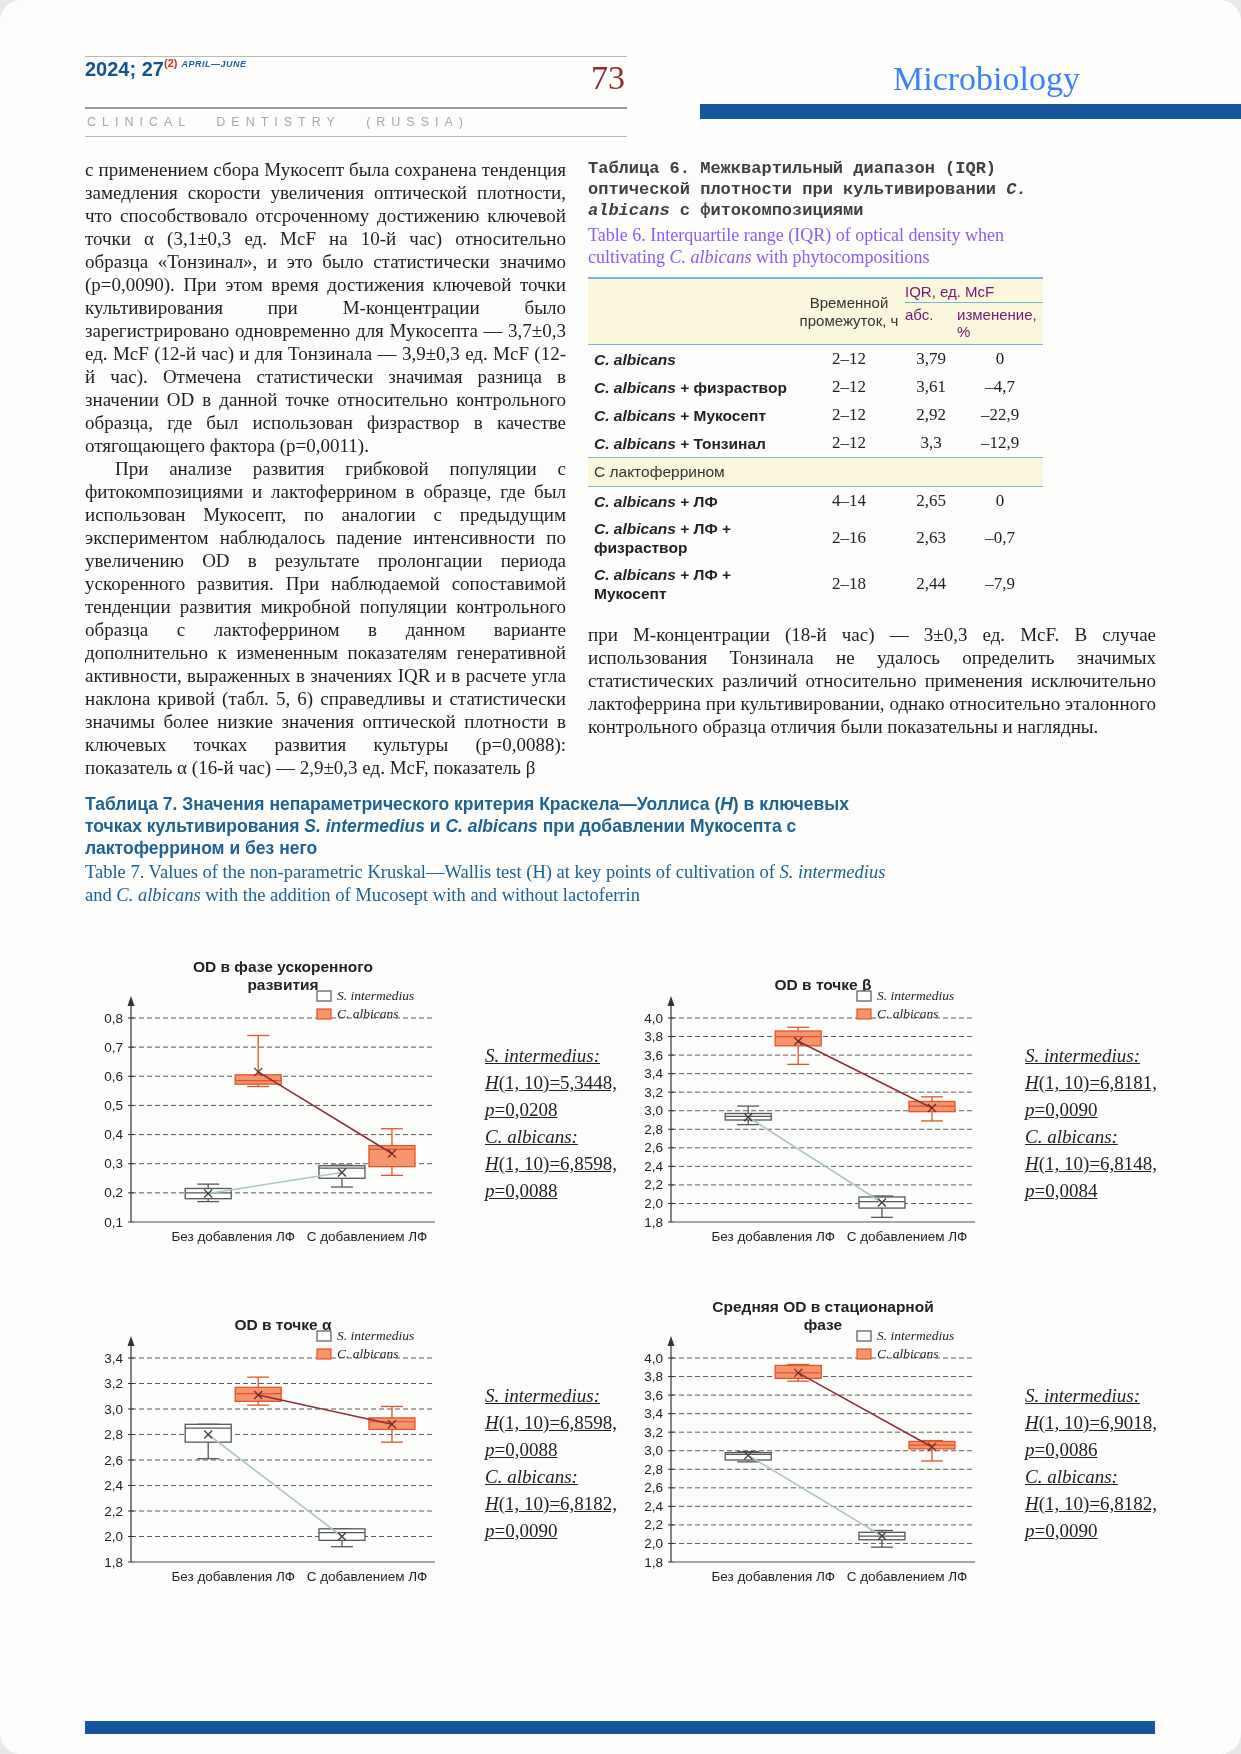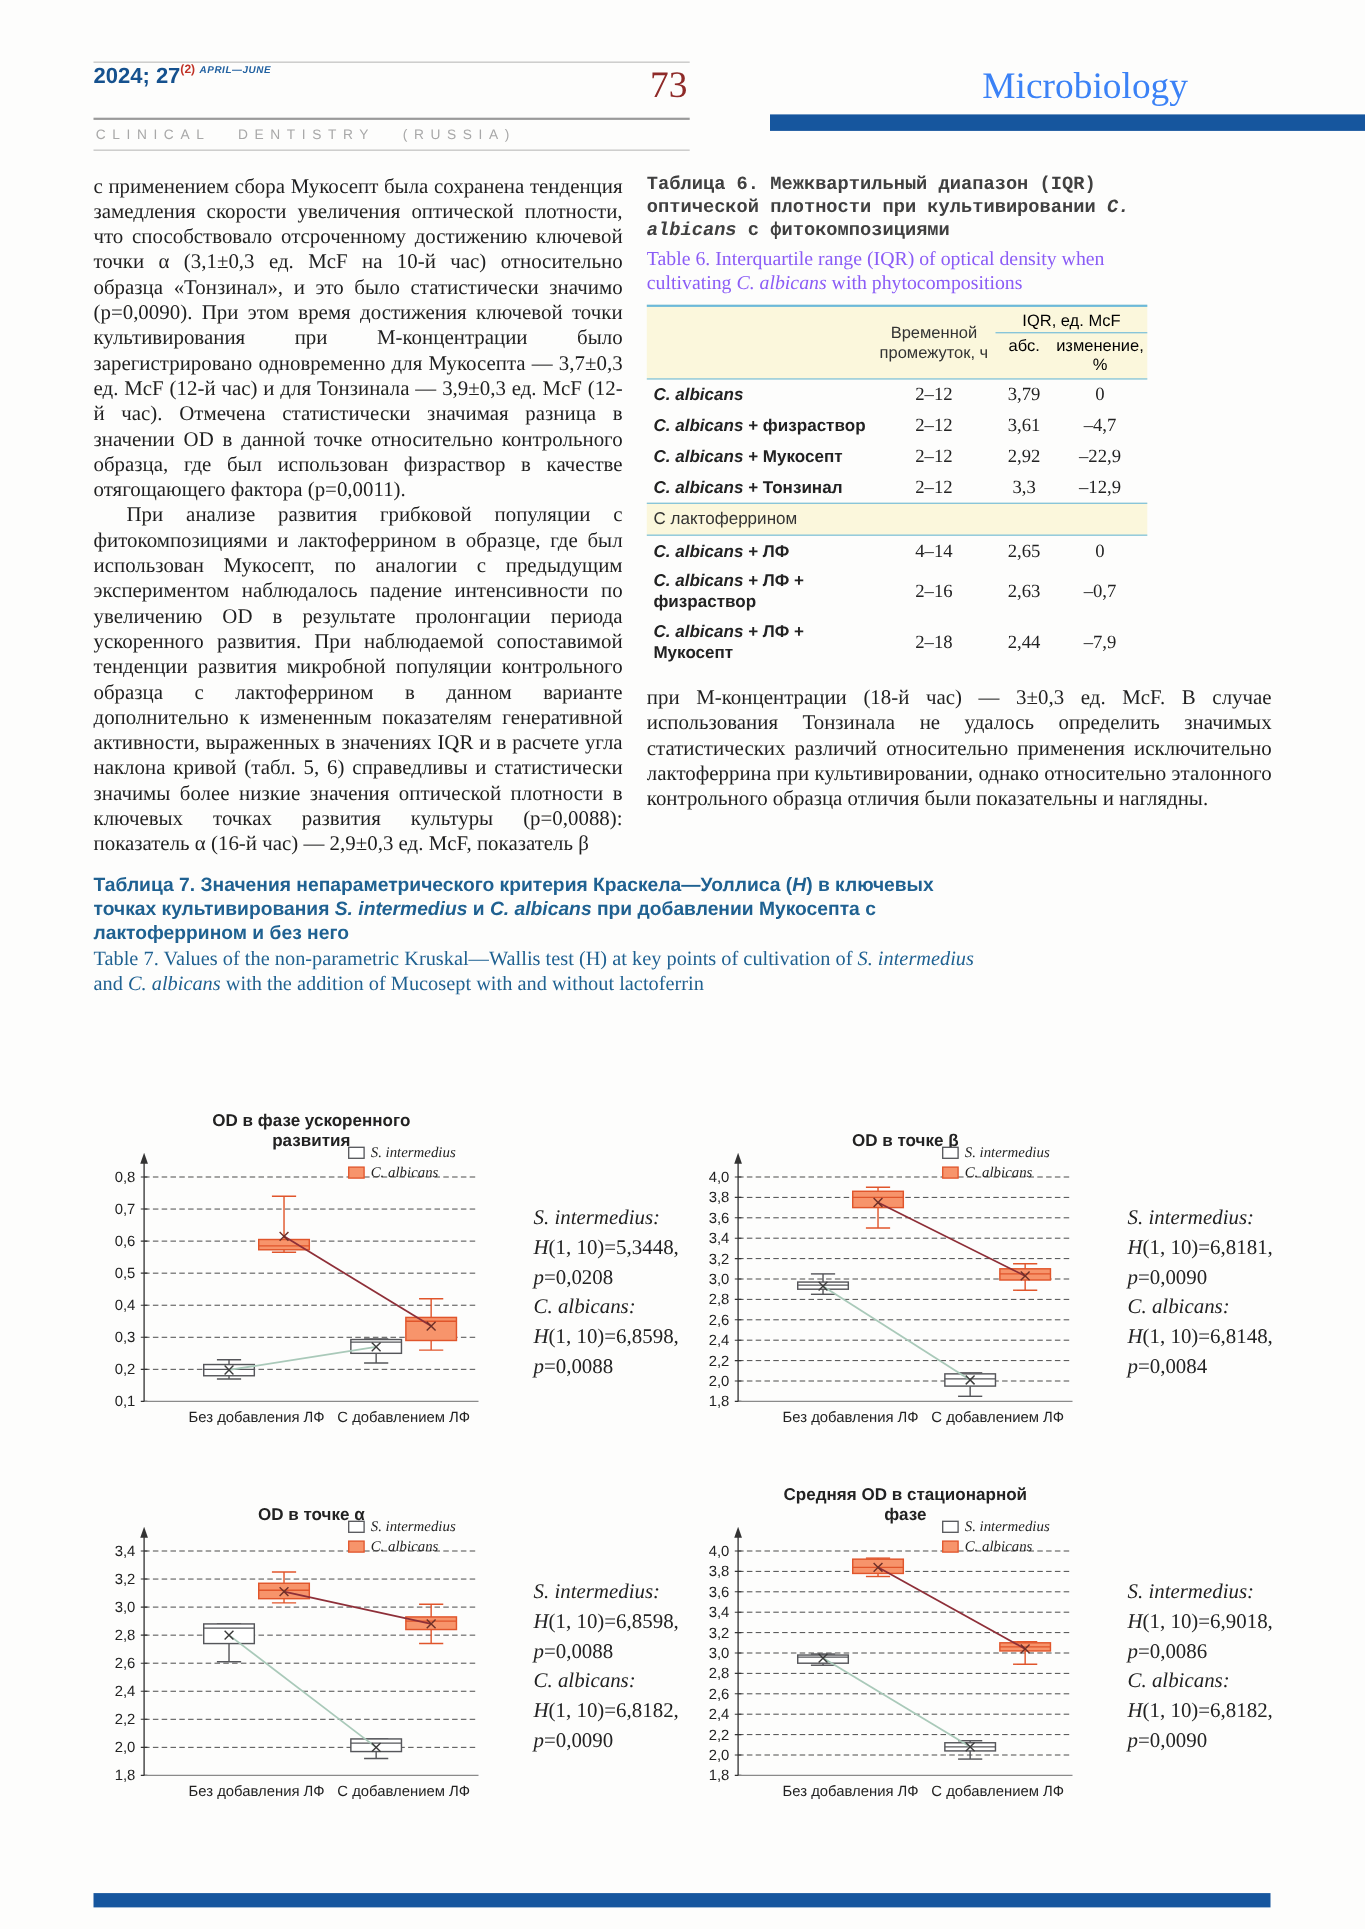--- a/index.html
+++ b/index.html
@@ -1,17 +1,17 @@
 <!DOCTYPE html>
 <html><head>
 <meta charset="utf-8">
 <style>
   html,body{margin:0;padding:0;background:#e8e8e8;}
   .page{position:relative;width:1241px;height:1754px;background:#fdfdfc;margin:0 auto;overflow:hidden;
-        font-family:"Liberation Serif",serif;color:#1f1f1f;}
+        font-family:"Liberation Serif",serif;color:#1f1f1f;border-radius:21px;}
   
   .hdr-left{position:absolute;left:85px;top:56px;width:542px;}
   .rule{height:1px;background:#b9b9b9;}
   .rule.mid{height:2px;background:#9a9a9a;}
   .hdr-meta{position:relative;height:50px;}
   .hdr-year{font-family:"Liberation Sans",sans-serif;font-weight:bold;font-size:20px;color:#15518E;}
   .hdr-issue{font-family:"Liberation Sans",sans-serif;font-weight:bold;font-size:11px;color:#C03226;vertical-align:9px;}
   .hdr-months{font-family:"Liberation Sans",sans-serif;font-weight:bold;font-style:italic;font-size:9px;color:#2060A0;vertical-align:9px;letter-spacing:.5px;}
   .hdr-pageno{position:absolute;right:2px;top:2px;font-size:34px;color:#8E2A28;font-family:"Liberation Serif",serif;}
   .hdr-journal{font-family:"Liberation Sans",sans-serif;font-size:12.5px;color:#a8a8a8;letter-spacing:6px;word-spacing:16px;
@@ -27,39 +27,39 @@
   .col2-par{font-size:19px;line-height:23px;text-align:justify;margin-top:16px;}
   
   .t6cap-ru{width:465px;font-family:Liberation Mono, monospace;font-weight:bold;font-size:17px;line-height:21px;color:#404040;}
   .t6cap-ru .sp{font-style:italic;}
   .t6cap-en{width:450px;font-size:18px;line-height:22px;color:#8b5cf6;margin-top:3px;}
   .t6cap-en .sp{font-style:italic;}
   .t6{width:455px;margin-top:9px;font-family:"Liberation Sans",sans-serif;}
   .t6-head{display:grid;grid-template-columns:205px 112px 138px;background:#FBF7DC;
            border-top:2px solid #6CB9D9;border-bottom:1px solid #6CB9D9;}
   .t6-head .c-time{font-size:15px;color:#333;text-align:center;align-self:center;line-height:18px;padding:6px 0;}
-  .t6-head .c-iqr{font-size:15px;color:#000000;text-align:center;}
+  .t6-head .c-iqr{font-size:15px;color:#701a75;}
   .iqr-title{padding:4px 0 2px 0;border-bottom:1px solid #6CB9D9;}
   .iqr-sub{display:grid;grid-template-columns:52px 86px;padding:3px 0 4px 0;}
   .t6-section{background:#FBF7DC;border-bottom:1px solid #6CB9D9;border-top:1px solid #6CB9D9;
               font-size:15.5px;color:#333;padding:5px 0 5px 6px;}
   .t6-row{display:grid;grid-template-columns:205px 112px 52px 86px;align-items:center;padding:4px 0;}
   .t6-row .name{font-size:15.5px;font-weight:bold;color:#222;padding-left:6px;line-height:19px;}
   .t6-row .name .sp{font-style:italic;}
   .t6-row .num{font-family:"Liberation Serif",serif;font-size:17px;text-align:center;color:#222;}
   .t6-end{border-bottom:2px solid #6CB9D9;}
   
   .t7cap{position:absolute;left:85px;top:793px;width:810px;}
   .t7cap-ru{font-family:"Liberation Sans",sans-serif;font-weight:bold;font-size:17.5px;line-height:22px;color:#1F6191;}
   .t7cap-ru .it{font-style:italic;}
   .t7cap-en{font-size:18.5px;line-height:23px;color:#1F6191;margin-top:2px;}
   .t7cap-en .it{font-style:italic;}
   
-  .charts{position:absolute;left:85px;top:1002px;width:1085px;display:grid;
-          grid-template-columns:540px 545px;grid-row-gap:22px;}
+  .charts{position:absolute;left:85px;top:950px;width:1085px;display:grid;
+          grid-template-columns:540px 545px;grid-row-gap:22px;text-decoration:underline;}
   .chart-cell{display:flex;align-items:flex-start;}
   .chart-stats{margin-left:38px;margin-top:92px;font-size:19px;line-height:27px;color:#222;}
   .chart-stats i{font-style:italic;}
   svg text{font-family:"Liberation Sans",sans-serif;}
   svg .sertxt{font-family:"Liberation Serif",serif;}
 </style>
 </head>
 <body>
 
 <div class="page">

